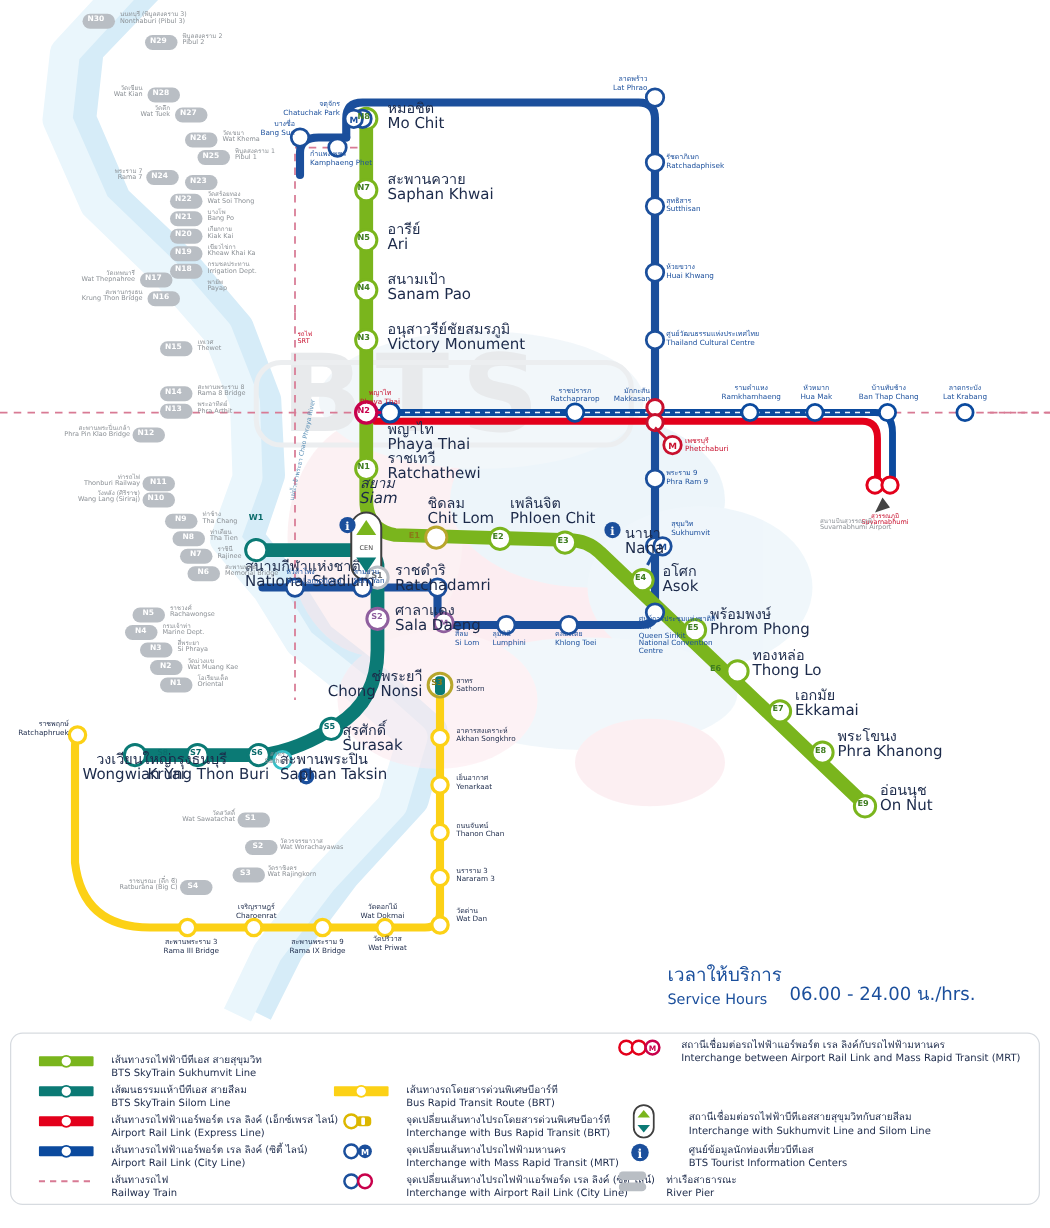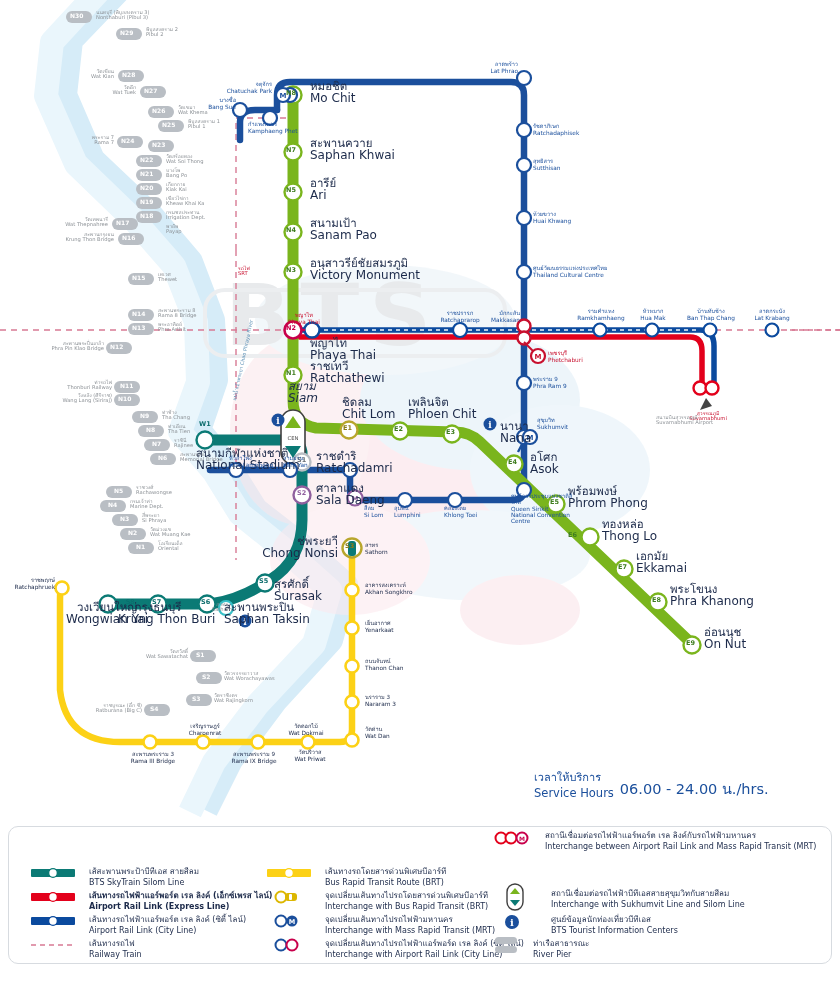--- a/index.html
+++ b/index.html
@@ -23,21 +23,21 @@
   .c-boat{color:#5f93b8;}
   .r{text-align:right;}
   .ctr{text-align:center;}
   
   #legend{position:absolute;left:8px;top:826px;width:824px;height:138px;
     background:#ffffff;border:1px solid #d7dbe0;border-radius:10px;box-sizing:border-box;}
   .lgrow{position:absolute;}
   .lgtext .th{font-size:8px;color:#1c2a4a;}
   .lgtext .en{font-size:8px;color:#1c2a4a;}
   .svcbox{position:absolute;left:534px;top:768px;}
-  .svc-th{font-size:11px;color:#1b4f9c;}
+  .svc-th{font-size:15px;color:#1b4f9c;}
   .svc-en{font-size:11.5px;color:#1b4f9c;}
   .svc-hrs{font-size:14.5px;color:#1b4f9c;}
   .upd{position:absolute;left:612px;top:935px;text-align:right;width:200px;}
   .upd div{font-size:7.5px;color:#1b4f9c;line-height:1.25;}
 </style>
 </head>
 <body>
 
 <div id="map">
 
@@ -391,31 +391,31 @@
       <span class="en">Wongwian Yai</span>
     </div>
 
 <div class="lbl" style="left:286px;top:90px;font-size:6.5px;color:#3f7d1f;font-weight:bold;"><span>N8</span></div>
 <div class="lbl" style="left:286px;top:147px;font-size:6.5px;color:#3f7d1f;font-weight:bold;"><span>N7</span></div>
 <div class="lbl" style="left:286px;top:187px;font-size:6.5px;color:#3f7d1f;font-weight:bold;"><span>N5</span></div>
 <div class="lbl" style="left:286px;top:227px;font-size:6.5px;color:#3f7d1f;font-weight:bold;"><span>N4</span></div>
 <div class="lbl" style="left:286px;top:267px;font-size:6.5px;color:#3f7d1f;font-weight:bold;"><span>N3</span></div>
 <div class="lbl" style="left:286px;top:325px;font-size:6.5px;color:#c8004b;font-weight:bold;"><span>N2</span></div>
 <div class="lbl" style="left:286px;top:370px;font-size:6.5px;color:#3f7d1f;font-weight:bold;"><span>N1</span></div>
-<div class="lbl" style="left:343px;top:425px;font-size:6.5px;color:#8a7a18;font-weight:bold;"><span>E1</span></div>
+<div class="lbl" style="left:327px;top:425px;font-size:6.5px;color:#8a7a18;font-weight:bold;"><span>E1</span></div>
 <div class="lbl" style="left:394px;top:426px;font-size:6.5px;color:#3f7d1f;font-weight:bold;"><span>E2</span></div>
 <div class="lbl" style="left:446px;top:429px;font-size:6.5px;color:#3f7d1f;font-weight:bold;"><span>E3</span></div>
 <div class="lbl" style="left:508px;top:459px;font-size:6.5px;color:#3f7d1f;font-weight:bold;"><span>E4</span></div>
 <div class="lbl" style="left:550px;top:499px;font-size:6.5px;color:#3f7d1f;font-weight:bold;"><span>E5</span></div>
 <div class="lbl" style="left:568px;top:532px;font-size:6.5px;color:#3f7d1f;font-weight:bold;"><span>E6</span></div>
 <div class="lbl" style="left:618px;top:564px;font-size:6.5px;color:#3f7d1f;font-weight:bold;"><span>E7</span></div>
 <div class="lbl" style="left:652px;top:597px;font-size:6.5px;color:#3f7d1f;font-weight:bold;"><span>E8</span></div>
 <div class="lbl" style="left:686px;top:640px;font-size:6.5px;color:#3f7d1f;font-weight:bold;"><span>E9</span></div>
 
-<div class="lbl" style="left:199px;top:421px;font-size:6.5px;color:#0b6b6b;font-weight:bold;"><span>W1</span></div>
+<div class="lbl" style="left:199px;top:411px;font-size:6.5px;color:#0b6b6b;font-weight:bold;"><span>W1</span></div>
 <div class="lbl" style="left:297px;top:457px;font-size:6.5px;color:#6a7076;font-weight:bold;"><span>S1</span></div>
 <div class="lbl" style="left:297px;top:490px;font-size:6.5px;color:#8f5f9e;font-weight:bold;"><span>S2</span></div>
 <div class="lbl" style="left:345px;top:543px;font-size:6.5px;color:#8a7a18;font-weight:bold;"><span>S3</span></div>
 <div class="lbl" style="left:259px;top:578px;font-size:6.5px;color:#0b6b6b;font-weight:bold;"><span>S5</span></div>
 <div class="lbl" style="left:201px;top:599px;font-size:6.5px;color:#0b6b6b;font-weight:bold;"><span>S6</span></div>
 <div class="lbl" style="left:152px;top:599px;font-size:6.5px;color:#0b6b6b;font-weight:bold;"><span>S7</span></div>
 <div class="lbl" style="left:102px;top:599px;font-size:6.5px;color:#0b6b6b;font-weight:normal;padding-left:24px;"><span>S8</span></div>
 
 <div class="lbl sm c-blue r" style="left:450px;top:62px;width:68px;">
   <span class="th">ลาดพร้าว</span>
@@ -762,31 +762,41 @@
     <div>
       <div class="svc-th">เวลาให้บริการ</div>
       <div class="svc-en">Service Hours</div>
     </div>
     <div class="svc-hrs">06.00 - 24.00 น./hrs.</div>
   </div>
 </div>
 
 <div id="legend">
 
+  <div class="lgrow lgtext" style="left:22px;top:14px;">
+    <svg width="44" height="12" style="position:absolute;left:0;top:2px;">
+      <rect x="0" y="2" width="44" height="8" rx="1" fill="#7ab51d"></rect>
+          <circle cx="22" cy="6" r="4.4" fill="#fff" stroke="#7ab51d" stroke-width="1.4"></circle>
+        </svg>
+    <div style="margin-left:58px;">
+          <span class="th">เส้นทางรถไฟฟ้าบีทีเอส สายสุขุมวิท</span>
+          <span class="en">BTS SkyTrain Sukhumvit Line</span>
+        </div>
+  </div>
   <div class="lgrow lgtext" style="left:22px;top:38px;">
     <svg width="44" height="12" style="position:absolute;left:0;top:2px;">
       <rect x="0" y="2" width="44" height="8" rx="1" fill="#0b7a75"></rect>
           <circle cx="22" cy="6" r="4.4" fill="#fff" stroke="#0b7a75" stroke-width="1.4"></circle>
         </svg>
     <div style="margin-left:58px;">
-          <span class="th">เส้สะพานพระป้าบีทีเอส สายสีลม</span>
+          <span class="th">เส้ฒนธรรมแห้าบีทีเอส สายสีลม</span>
           <span class="en">BTS SkyTrain Silom Line</span>
         </div>
   </div>
-  <div class="lgrow lgtext" style="left:22px;top:62px;font-weight:bold;">
+  <div class="lgrow lgtext" style="left:22px;top:62px;">
     <svg width="44" height="12" style="position:absolute;left:0;top:2px;">
       <rect x="0" y="2" width="44" height="8" rx="1" fill="#e3001b"></rect>
           <circle cx="22" cy="6" r="4.4" fill="#fff" stroke="#e3001b" stroke-width="1.4"></circle>
         </svg>
     <div style="margin-left:58px;">
           <span class="th">เส้นทางรถไฟฟ้าแอร์พอร์ต เรล ลิงค์ (เอ็กซ์เพรส ไลน์)</span>
           <span class="en">Airport Rail Link (Express Line)</span>
         </div>
   </div>
   <div class="lgrow lgtext" style="left:22px;top:86px;">

